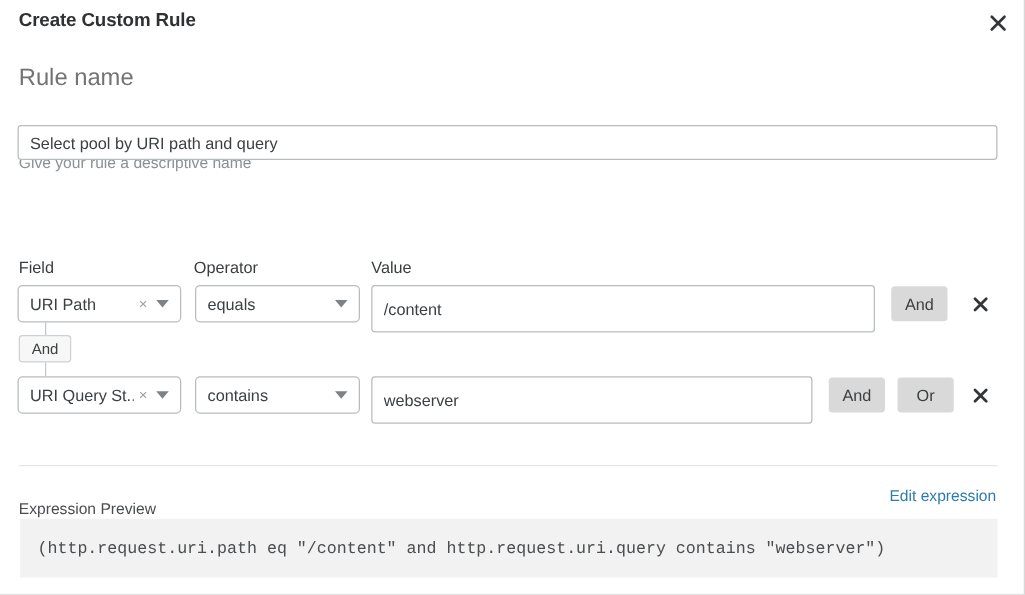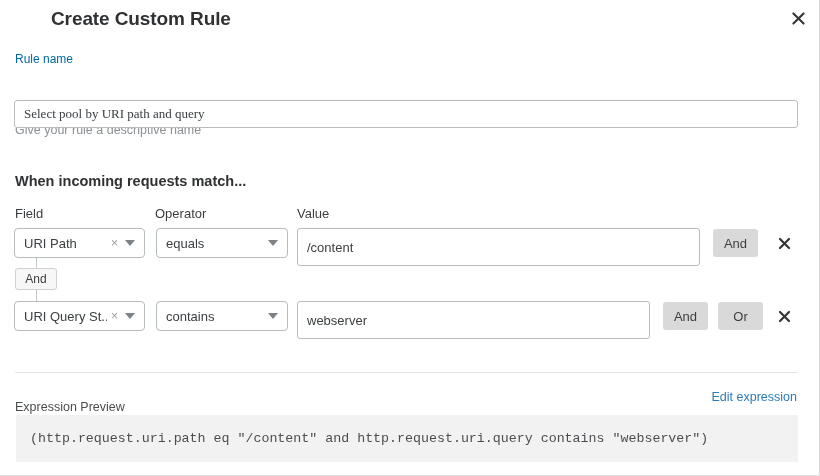--- a/index.html
+++ b/index.html
@@ -24,45 +24,44 @@
     border-right: 1px solid #d8d8d8;
     border-bottom: 1px solid #e2e2e2;
     overflow: hidden;
   }
 
   
   .dialog-title {
     position: absolute;
     left: 15px;
     top: 8px;
-    font-size: 19px;
+    font-size: 15px;
     font-weight: bold;
     letter-spacing: -0.1px;
     color: #2f3133;
-    margin-left: 36px;
   }
   .close-btn {
     position: absolute;
     right: 9px;
     top: 6px;
     width: 24px;
     height: 24px;
     display: flex;
     align-items: center;
     justify-content: center;
     cursor: pointer;
     color: #333638;
   }
   .close-btn svg { display: block; }
 
   
   .field-label {
     position: absolute;
-    font-size: 12px;
-    color: #0369a1;
+    font-size: 19px;
+    color: #737373;
   }
   .field-sublabel {
     position: absolute;
     font-size: 12.5px;
     color: #8b9094;
     margin-top: 48px;
   }
   #rule-name-label { left: 15px; top: 52px; }
   #rule-name-hint  { left: 15px; top: 75px; }
 
@@ -76,21 +75,20 @@
     font-family: "Liberation Sans", sans-serif;
     font-size: 13px;
     color: #3c4043;
     padding: 0 9px;
     outline: none;
   }
   #rule-name-input {
     left: 14px;
     top: 100px;
     width: 784px;
-    font-family: Liberation Serif, serif;
   }
 
   
   .section-heading {
     position: absolute;
     left: 15px;
     top: 173px;
     font-size: 14.5px;
     font-weight: bold;
     color: #2f3133;
@@ -268,21 +266,20 @@
   <div class="close-btn">
     <svg width="15" height="15" viewBox="0 0 15 15" aria-hidden="true">
       <path d="M2.4 2.4 L12.6 12.6 M12.6 2.4 L2.4 12.6" stroke="currentColor" stroke-width="2.1" stroke-linecap="round"></path>
     </svg>
   </div>
 
   <div class="field-label" id="rule-name-label">Rule name</div>
   <div class="field-sublabel" id="rule-name-hint">Give your rule a descriptive name</div>
   <input class="text-input" id="rule-name-input" type="text" value="Select pool by URI path and query" style="">
 
-  <div class="section-heading">When incoming requests match...</div>
 
   <div class="field-label col-label" id="label-field">Field</div>
   <div class="field-label col-label" id="label-operator">Operator</div>
   <div class="field-label col-label" id="label-value">Value</div>
 
   <div class="cond-row" id="cond-row-1">
 
     <div class="select-box field-select">
       <span class="sel-text">URI Path</span>
       <span class="sel-clear">×</span>

